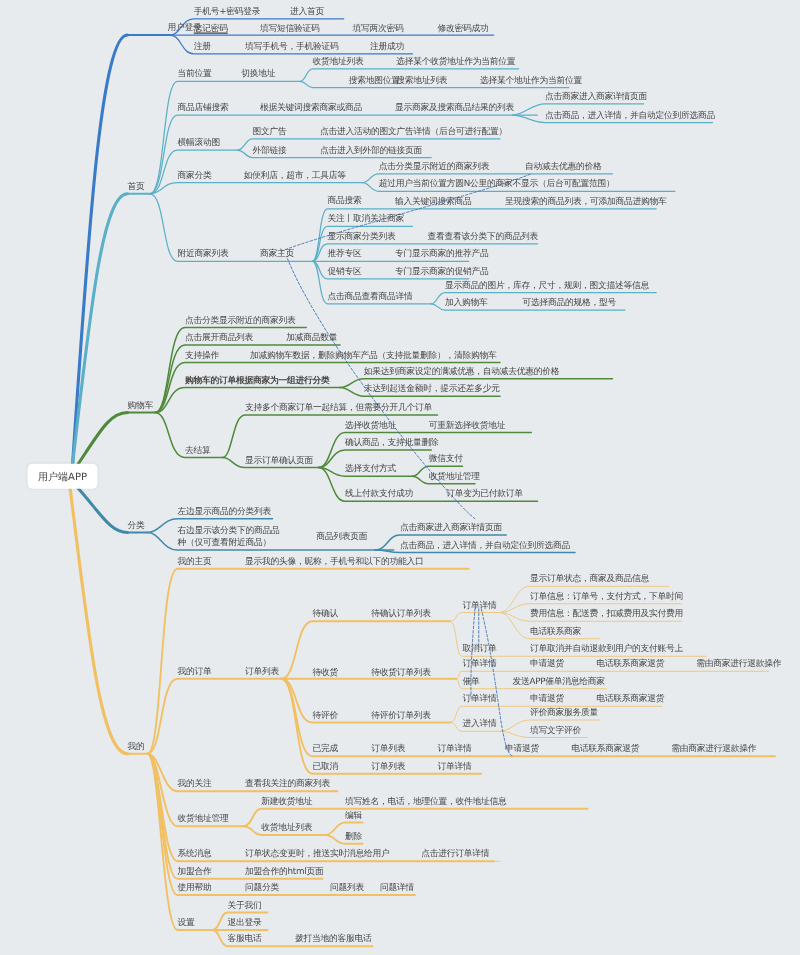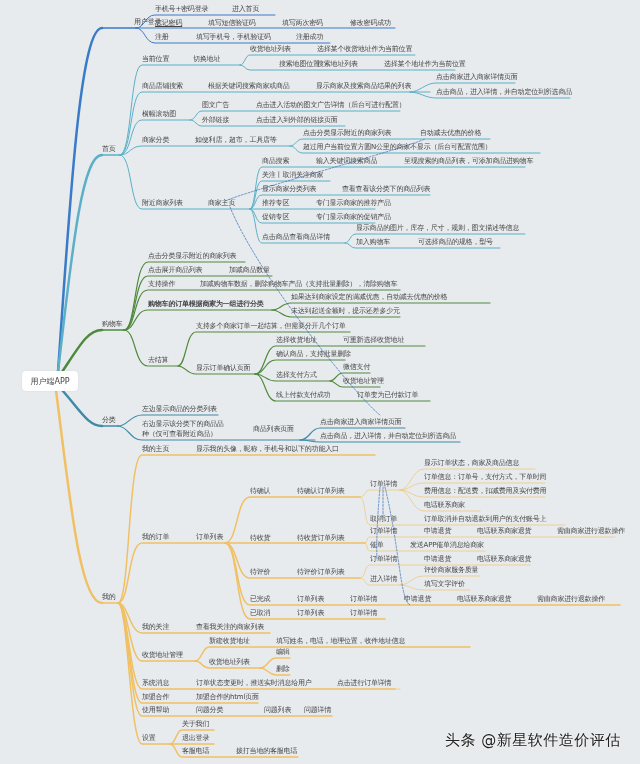--- a/index.html
+++ b/index.html
@@ -270,14 +270,13 @@
       <div class="node" style="left: 196px; top: 706px;">问题分类</div>
       <div class="node" style="left: 250px; top: 706px; padding-left: 14px;">问题列表</div>
       <div class="node" style="left: 304px; top: 706px;">问题详情</div>
       <div class="node" style="left: 182px; top: 720px;">关于我们</div>
       <div class="node" style="left: 142px; top: 734px;">设置</div>
       <div class="node" style="left: 182px; top: 734px;">退出登录</div>
       <div class="node" style="left: 182px; top: 747px;">客服电话</div>
       <div class="node" style="left: 236px; top: 747px;">拨打当地的客服电话</div>
     </div>
 
-  <div class="watermark">头条 @新星软件造价评估</div>
 </div>
 
 </body></html>

